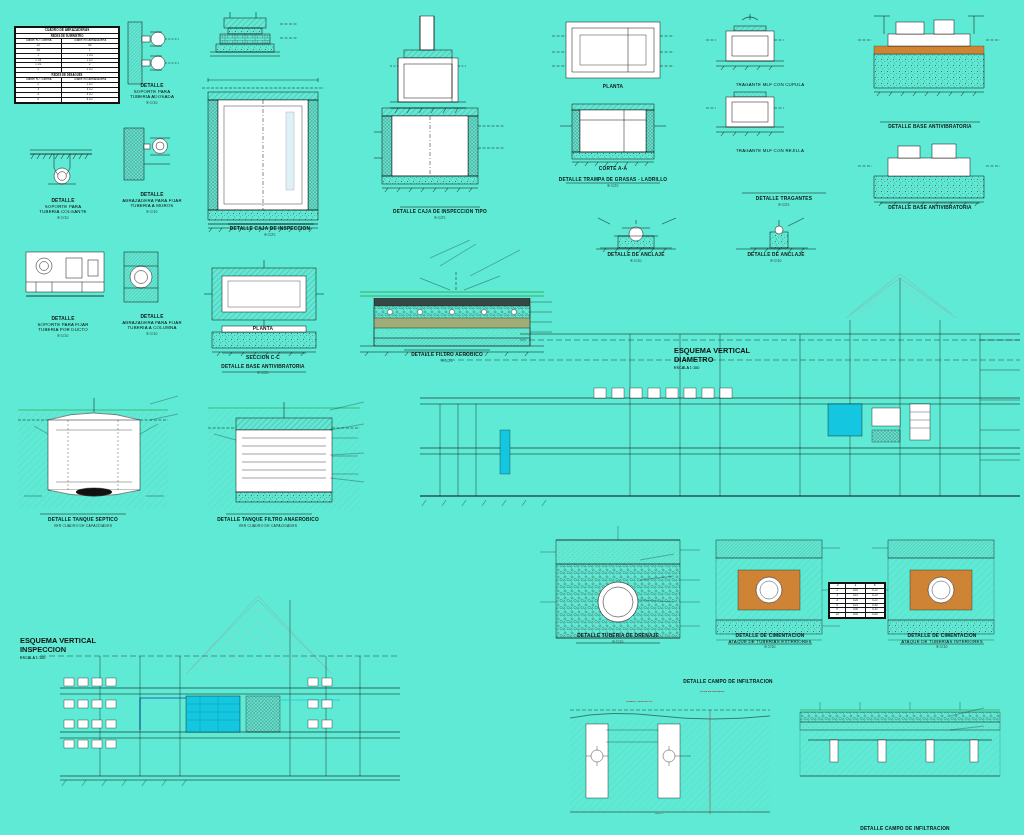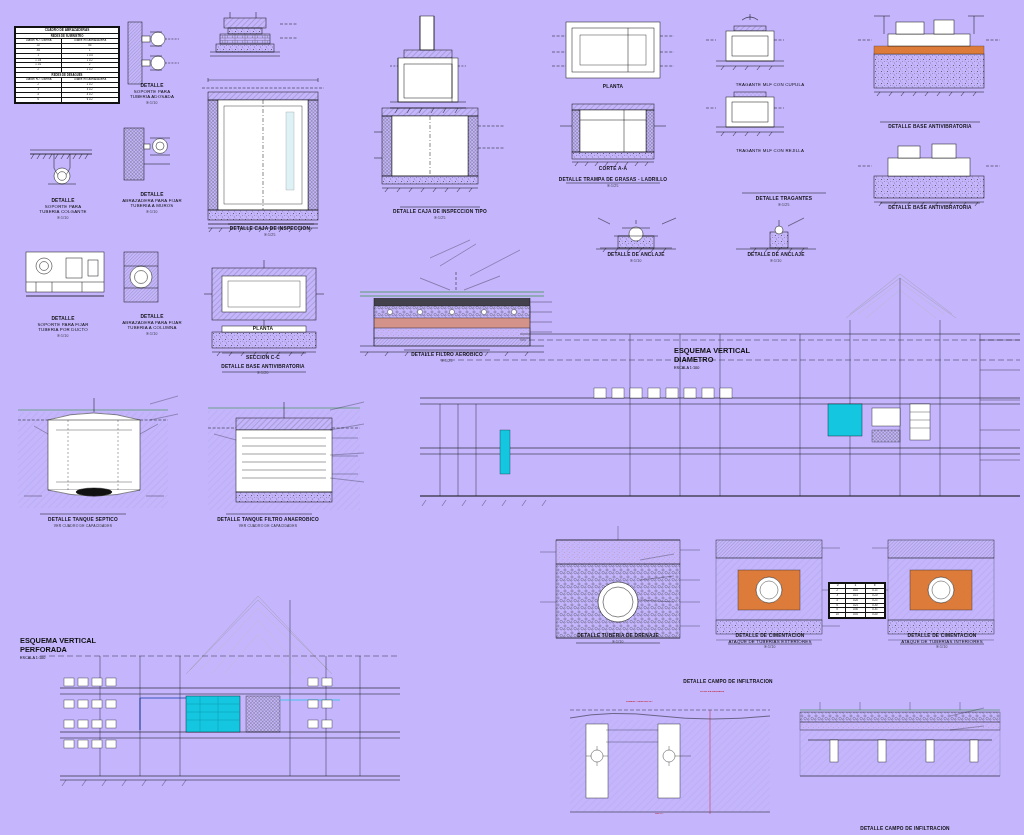--- a/index.html
+++ b/index.html
@@ -1,18 +1,18 @@
 <!DOCTYPE html>
 <html><head>
 <meta charset="utf-8">
 <style>
   html,body{margin:0;padding:0;background:#ffffff;}
   body{width:1024px;height:835px;position:relative;overflow:hidden;
        font-family:"Liberation Sans", sans-serif;color:#111;}
-  .sheet{position:absolute;left:0;top:0;width:1024px;height:835px;background:#c4b5fd;}
+  .sheet{position:absolute;left:0;top:0;width:1024px;height:835px;background:#5eead4;}
   .cap{position:absolute;text-align:center;font-size:4.4px;letter-spacing:.2px;
        color:#111;line-height:1.25;white-space:nowrap;transform:translateX(-50%);}
   .cap b{font-weight:bold;font-size:4.8px;}
   .cap .sub{font-size:3.4px;color:#333;}
   .ttl{position:absolute;font-size:7.4px;font-weight:bold;line-height:1.25;color:#111;}
   .ttl .esc{font-size:3.8px;font-weight:normal;display:block;margin-top:1px;}
   .tbl{position:absolute;border:.6px solid #111;background:#fff;}
   .tbl table{border-collapse:collapse;width:100%;}
   .tbl td,.tbl th{border:.4px solid #111;font-size:2.6px;padding:0 1px;
       text-align:center;line-height:1.5;font-weight:normal;color:#111;}
@@ -765,21 +765,21 @@
 </div>
 
 <div class="ttl" style="left:674px;top:346px;">
   <span>ESQUEMA VERTICAL</span><br>
   <span>DIAMETRO</span>
   <span class="esc">ESCALA 1:100</span>
 </div>
 
 <div class="ttl" style="left:20px;top:636px;">
   <span>ESQUEMA VERTICAL</span><br>
-  <span>PERFORADA</span>
+  <span>INSPECCION</span>
   <span class="esc">ESCALA 1:100</span>
 </div>
 
 <div class="lbl r" style="left:626px;top:700px;">TUBERIA PERFORADA</div>
 <div class="lbl r" style="left:655px;top:812px;">GRAVA</div>
 <div class="lbl r" style="left:700px;top:690px;">NIVEL DE TERRENO</div>
 
 </div>
 
 </body></html>

